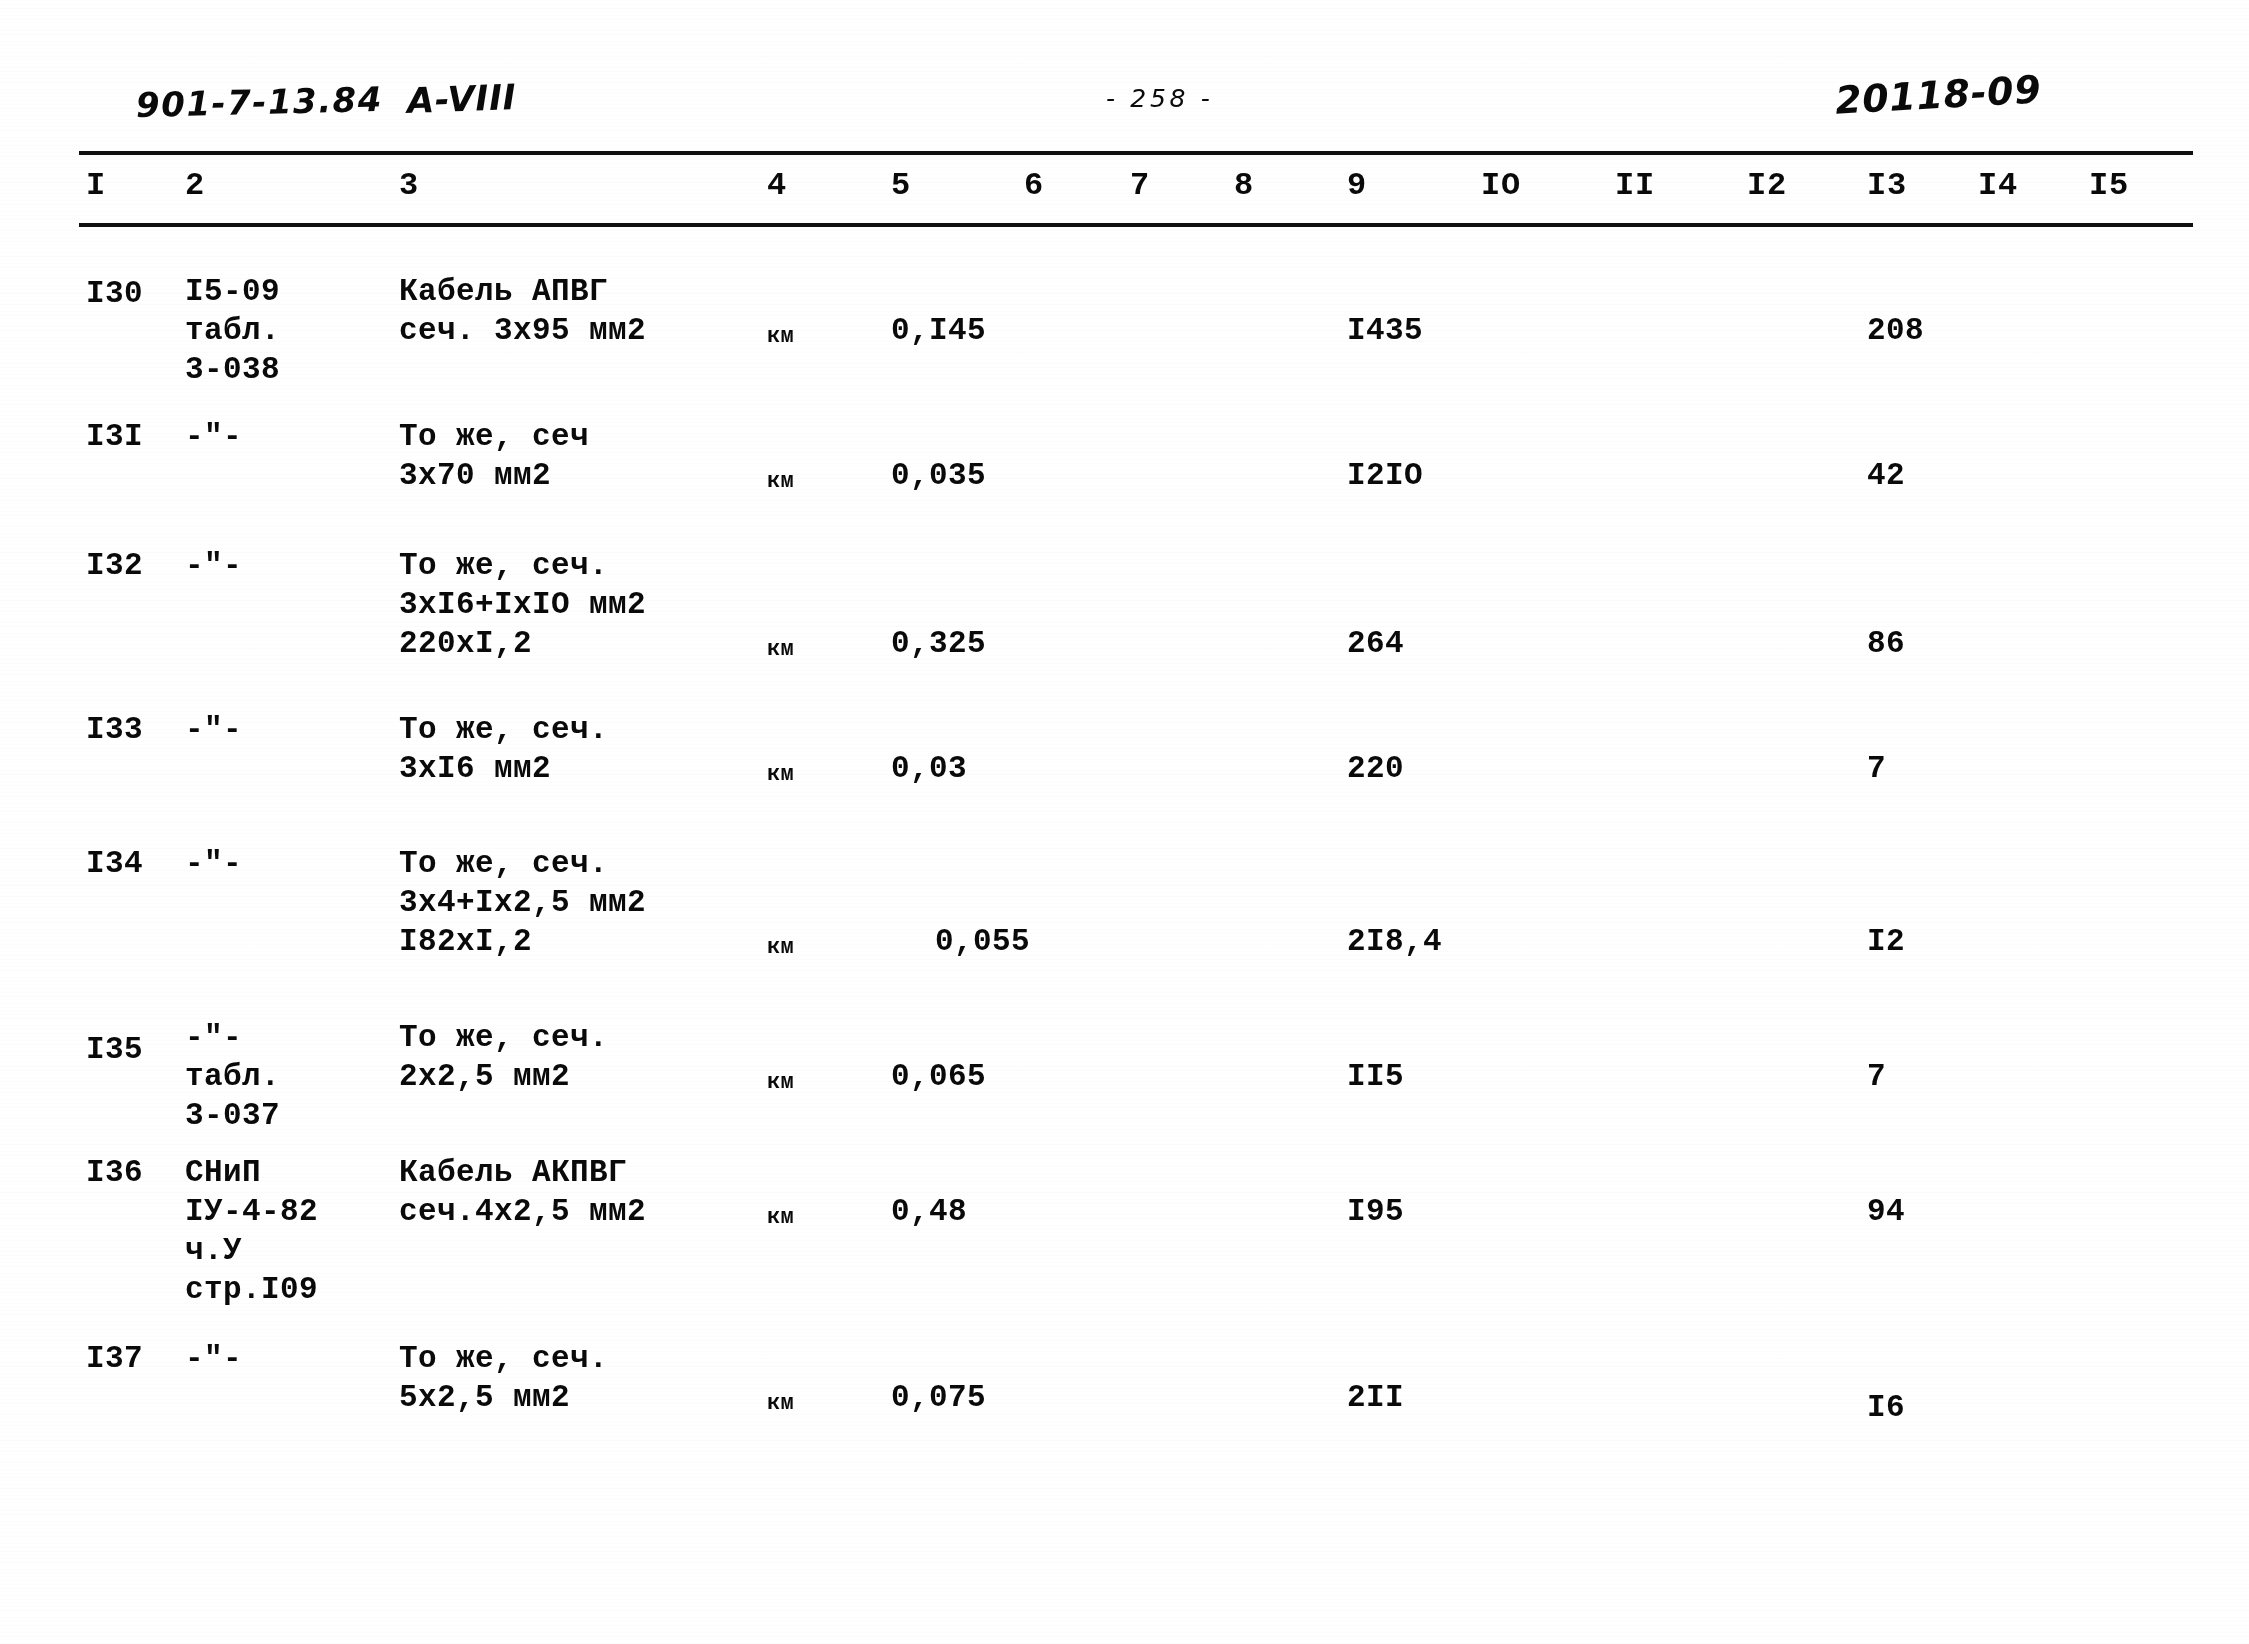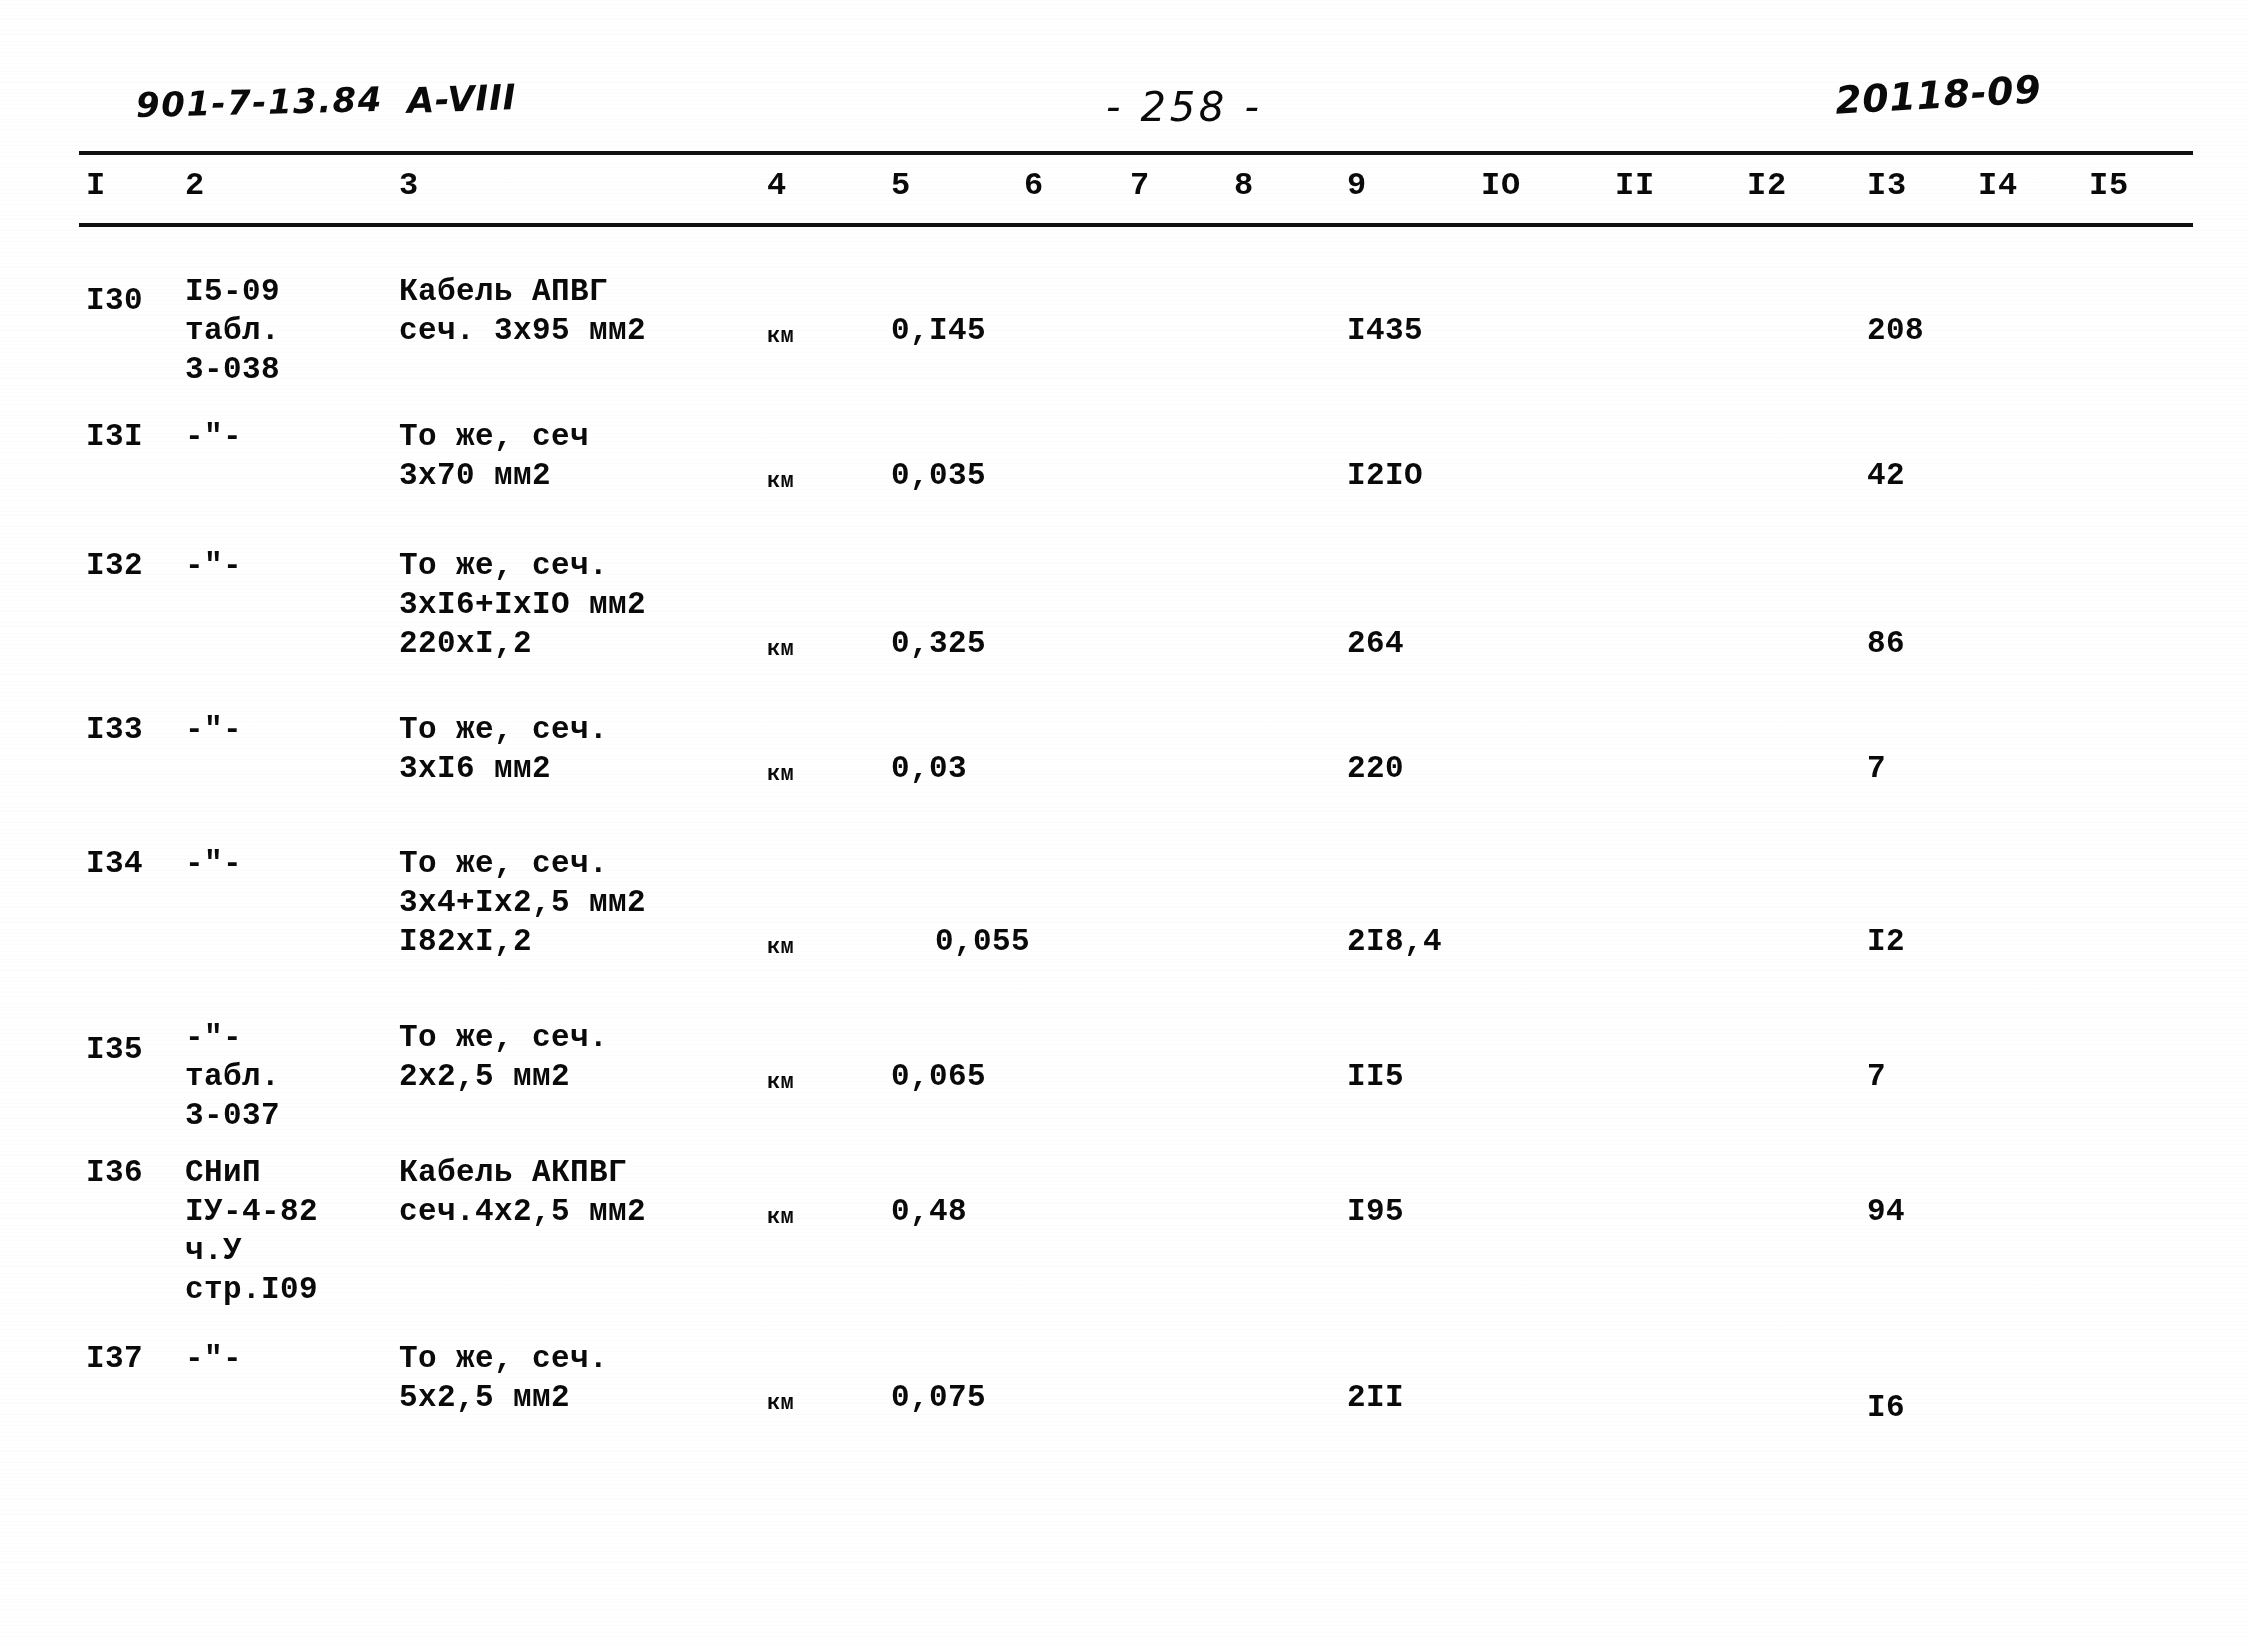--- a/index.html
+++ b/index.html
@@ -54,21 +54,21 @@
     letter-spacing: 0.7px;
     transform: rotate(-2deg);
     white-space: nowrap;
   }
   .hdr-page-no {
     position: absolute;
     left: 1106px;
     top: 1.5px;
     font-family: "DejaVu Sans", sans-serif;
     font-style: italic;
-    font-size: 40px;
+    font-size: 25px;
     letter-spacing: 3.7px;
     white-space: nowrap;
   }
   .hdr-right-code {
     position: absolute;
     left: 1835px;
     top: -8.8px;
     font-family: "DejaVu Sans", sans-serif;
     font-style: italic;
     font-weight: 700;
@@ -171,21 +171,21 @@
       <span class="colnum" style="left: 1481px;">IO</span>
       <span class="colnum" style="left: 1615px;">II</span>
       <span class="colnum" style="left: 1747px;">I2</span>
       <span class="colnum" style="left: 1867px;">I3</span>
       <span class="colnum" style="left: 1978px;">I4</span>
       <span class="colnum" style="left: 2089px;">I5</span>
     </div>
 
   <div class="tbody" id="table-body">
       <div class="row" style="top: 46px;">
-        <div class="cell c1" style="top: 9px;">I30</div>
+        <div class="cell c1" style="top: 2px;">I30</div>
         <div class="cell c2" style="top: 0px;">I5-09
 табл.
 3-038</div>
         <div class="cell c3" style="top: 0px;">Кабель АПВГ
 сеч. 3х95 мм2</div>
         <div class="cell c4" style="top: 45px;">км</div>
         <div class="cell c5" style="top: 39px;">0,I45</div>
         <div class="cell c9" style="top: 39px;">I435</div>
         <div class="cell c13" style="top: 39px;">208</div>
       </div>

